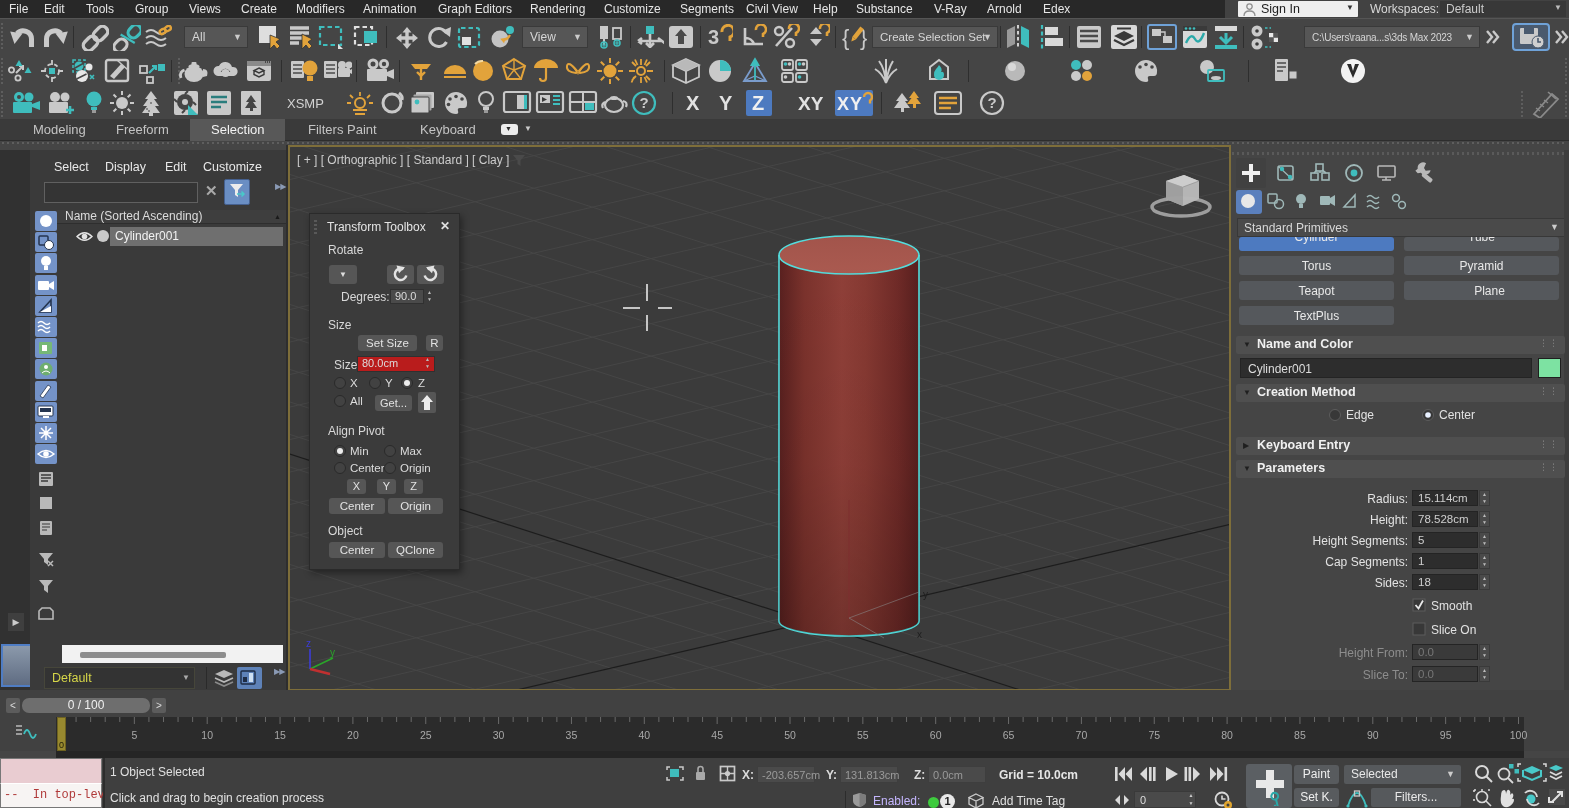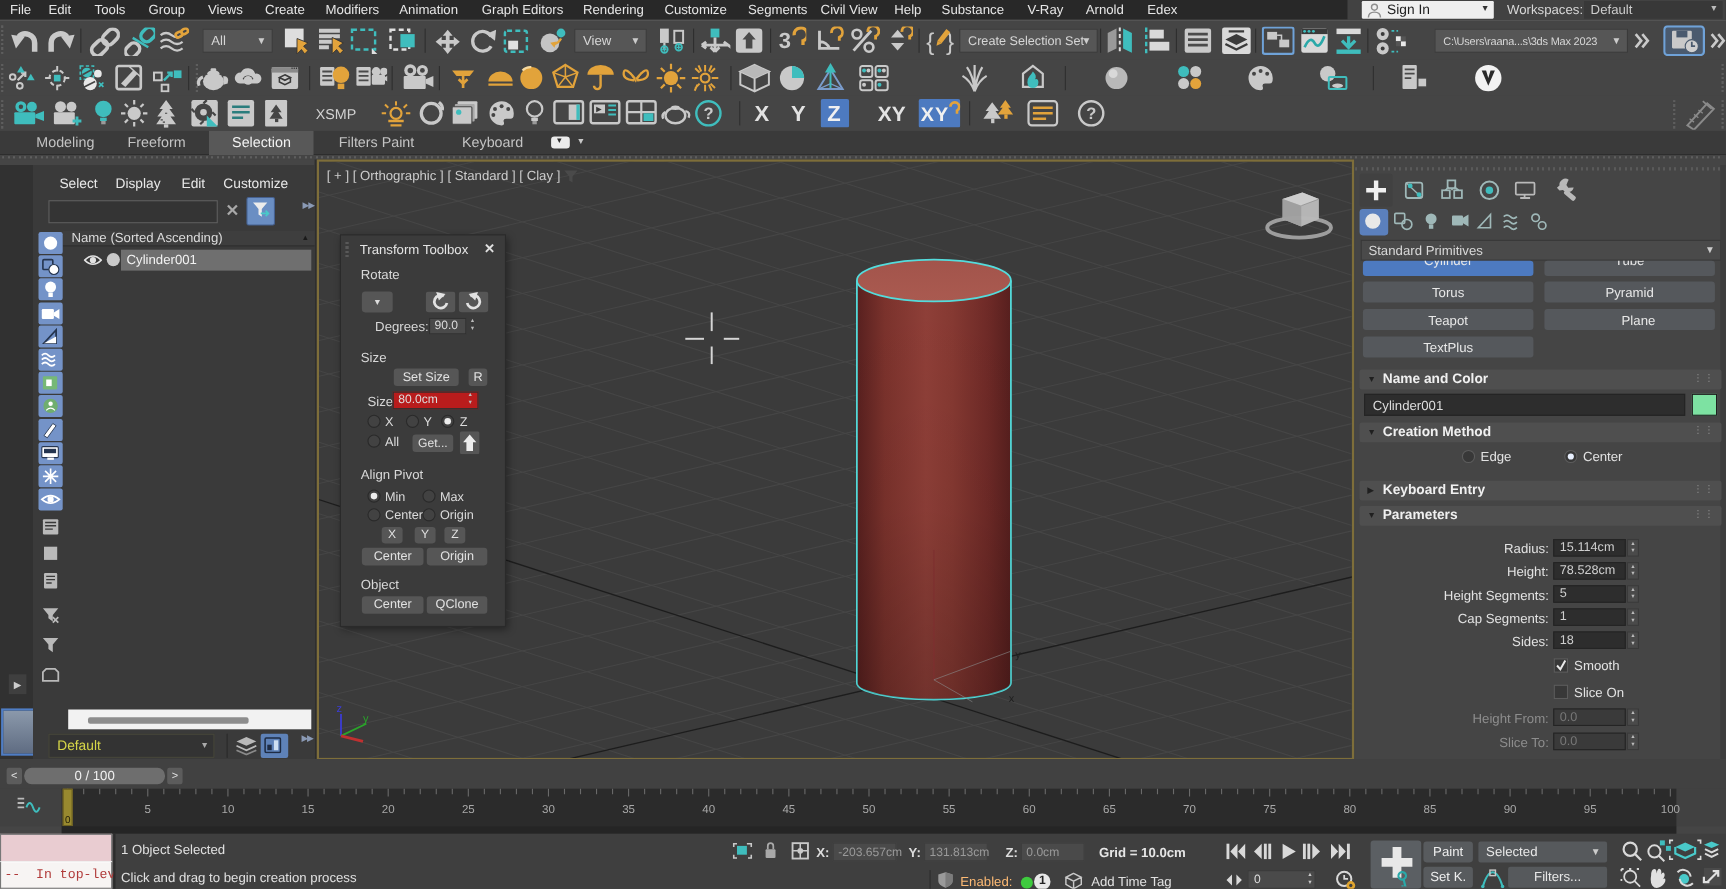--- a/index.html
+++ b/index.html
@@ -1261,21 +1261,21 @@
     <div class="abs" style="left:928px;top:8px;width:58px;height:17px;background:#4a4a4a;border:1px solid #3e3e3e;">
         <span class="txt" style="left:4px;top:2px;font-size:11px;color:#9a9a9a;">0.0cm</span>
       </div>
     <span class="txt" style="left:999px;top:10px;font-size:12px;font-weight:bold;color:#e6e6e6;">Grid = 10.0cm</span>
 
     <div class="abs" style="left:845px;top:33px;width:1px;height:18px;background:#2c2c2c;"></div>
     <svg class="abs" style="left:852px;top:34px;" width="15" height="16" viewBox="0 0 15 16">
         <path d="M7.5 1 L14 3 V9 Q14 13 7.5 15 Q1 13 1 9 V3 Z" fill="#9a9a9a"></path>
         <path d="M7.5 1 L14 3 V9 Q14 13 7.5 15 Z" fill="#7c7c7c"></path>
       </svg>
-    <span class="txt" style="left:873px;top:36px;font-size:12px;color:#fdba74;">Enabled:</span>
+    <span class="txt" style="left:873px;top:36px;font-size:12px;color:#c4b5fd;">Enabled:</span>
     <div class="abs" style="left:928px;top:39px;width:11px;height:11px;border-radius:50%;background:#3ecb3e;"></div>
     <div class="abs" style="left:940px;top:36px;width:15px;height:15px;border-radius:50%;background:#e8e8e8;color:#222;font-size:11px;font-weight:bold;text-align:center;line-height:15px;">1</div>
     <svg class="abs" style="left:968px;top:35px;" width="16" height="16" viewBox="0 0 16 16">
         <path d="M8 1 L15 4.5 L8 8 L1 4.5 Z M1 4.5 V11 L8 15 L15 11 V4.5 M8 8 V15" fill="none" stroke="#c9c9c9" stroke-width="1.3"></path>
       </svg>
     <span class="txt" style="left:992px;top:36px;font-size:12px;color:#e0e0e0;">Add Time Tag</span>
 
     <svg class="abs" style="left:1114px;top:6px;" width="120" height="20" viewBox="0 0 120 20">
       <g fill="#d9d9d9">
         <rect x="1" y="3" width="2.6" height="14"></rect>

